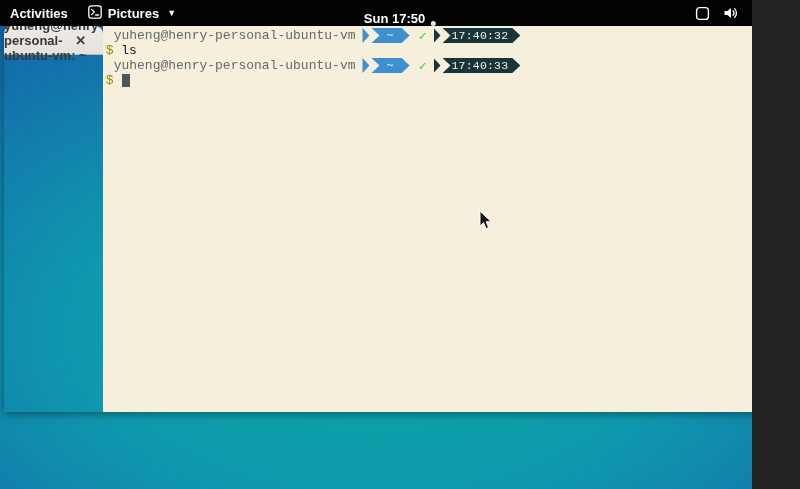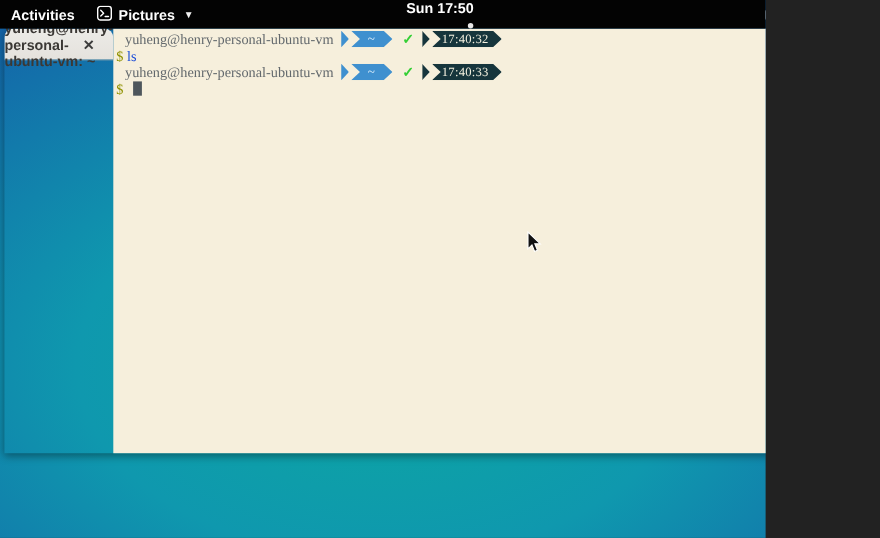--- a/index.html
+++ b/index.html
@@ -1,32 +1,32 @@
 <!DOCTYPE html>
 <html><head>
 <meta charset="utf-8">
 <style>
   html,body{margin:0;padding:0;background:#222;}
   .screen{
-    position:relative;width:696px;height:489px;overflow:hidden;
+    position:relative;width:752px;height:489px;overflow:hidden;
     font-family:"Liberation Sans",sans-serif;
     background:radial-gradient(ellipse 95% 85% at 50% 68%, #0ca7a2 0%, #0f98ae 42%, #1467a9 88%, #14549b 100%);
   }
   
   .topbar{
     position:absolute;left:0;top:0;width:800px;height:26px;background:#030303;
     display:flex;align-items:center;justify-content:space-between;
     color:#fff;font-size:13px;font-weight:600;z-index:30;
   }
   .tb-left{display:flex;align-items:center;height:100%;}
   .tb-item{display:flex;align-items:center;height:100%;padding:0 10px;cursor:default;}
   .tb-item.app{gap:6px;}
   .caret{font-size:9px;line-height:1;margin-left:2px;opacity:.95;}
   .tb-center{position:absolute;left:50%;top:0;height:100%;transform:translateX(-50%);
-    display:flex;align-items:flex-end;gap:6px;padding:0 10px;flex-direction:column;}
+    display:flex;align-items:flex-end;gap:6px;padding:0 10px;}
   .notif-dot{width:5px;height:5px;border-radius:50%;background:#e8e8e8;}
   .tb-right{display:flex;align-items:center;height:100%;gap:13px;padding:0 10px 0 6px;}
   .tb-right svg{display:block;}
   
   .window{
     position:absolute;left:4px;top:26px;width:783px;height:386px;
     border-radius:8px 8px 0 0;
     box-shadow:0 2px 8px rgba(0,0,0,.4);
     z-index:10;display:flex;flex-direction:row;
   }
@@ -36,28 +36,28 @@
     position:relative;display:flex;align-items:center;justify-content:center;
   }
   .titlebar .title{font-size:13px;font-weight:700;color:#3b3835;}
   .close-btn{
     position:absolute;right:10px;top:0;height:100%;width:24px;
     display:flex;align-items:center;justify-content:center;
     color:#3c3c3c;font-size:13px;font-weight:700;cursor:default;
   }
   .term{
     flex:1;background:#f6efdc;overflow:hidden;
-    font-family:Liberation Serif, serif;font-size:13px;color:#63696d;
+    font-family:Liberation Mono, monospace;font-size:13px;color:#63696d;
     padding:2px 0 12px 3px;
   }
   .line{display:flex;align-items:center;height:15px;white-space:pre;}
   .prompt-line{padding-left:8px;}
   .host{color:#63696d;}
   .dollar{color:#8f9100;}
-  .cmd{color:#1d4ed8;}
+  .cmd{color:#0f172a;}
   .dirs{color:#2aa198;}
   
   .pl{display:flex;align-items:stretch;height:15px;margin-left:7px;}
   .pl-tri{width:7px;margin-right:2px;clip-path:polygon(0 0,100% 50%,0 100%);}
   .pl-tri.blue,.pl-body.blue{background:#3f90cf;}
   .pl-tri.dark,.pl-body.dark{background:#16353c;}
   .pl-body{
     display:flex;align-items:center;
     clip-path:polygon(0 0,calc(100% - 8px) 0,100% 50%,calc(100% - 8px) 100%,0 100%,8px 50%);
   }

